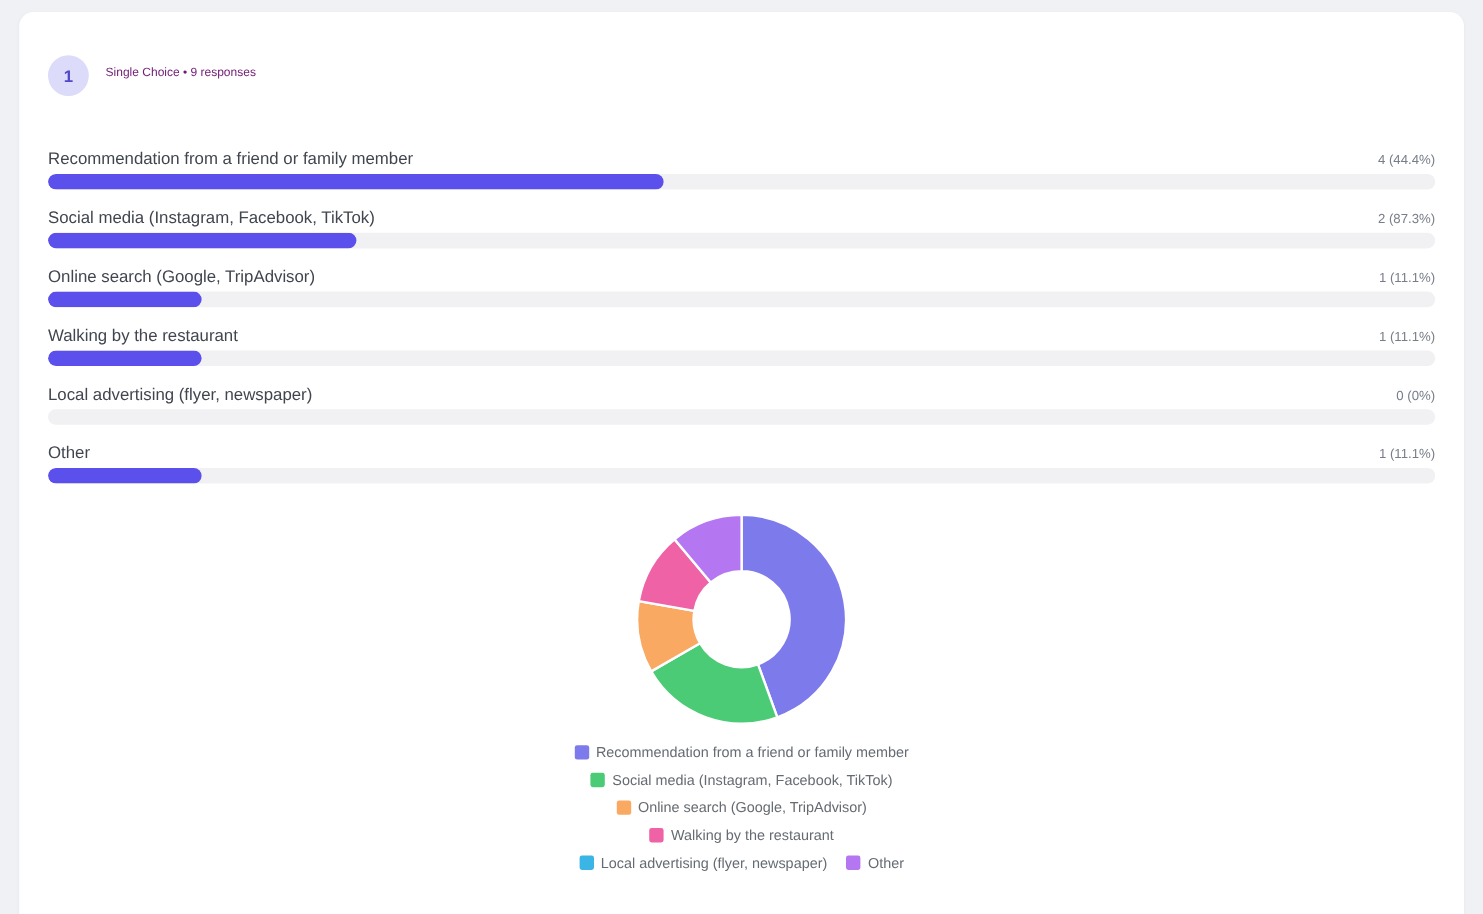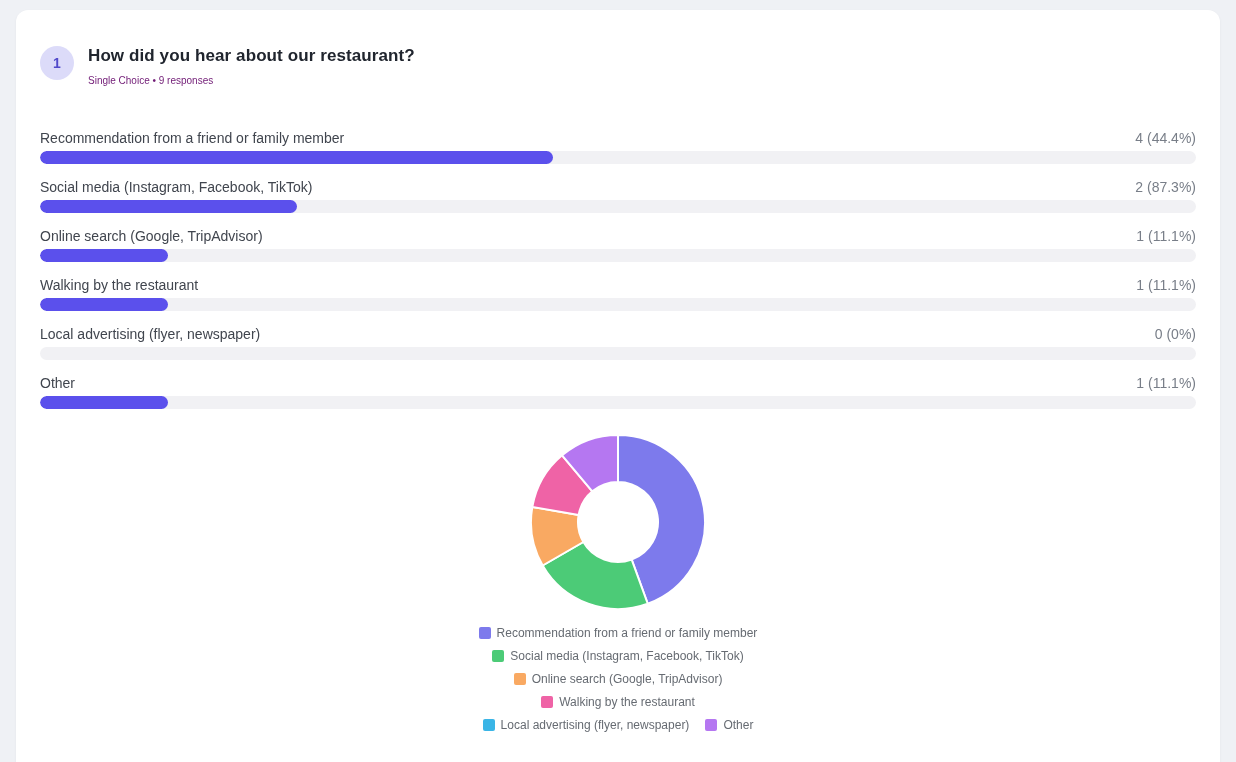--- a/index.html
+++ b/index.html
@@ -33,21 +33,21 @@
   }
   .q-meta { margin-top: 9px; font-size: 10px; color: #701a75; }
 
   .results { margin-top: 44px; }
   .row { margin-bottom: 15px; }
   .row-head {
     display: flex; justify-content: space-between; align-items: baseline;
     height: 20px; margin-bottom: 1px;
   }
   .row-label { font-size: 14px; color: #40454e; }
-  .row-value { font-size: 14px; color: #787e88; }
+  .row-value { font-size: 11px; color: #787e88; }
   .track {
     width: 100%; height: 13px; border-radius: 999px;
     background: #f1f1f4; overflow: hidden;
   }
   .fill { height: 100%; border-radius: 999px; }
 
   .donut-wrap { margin-top: 23px; display: flex; justify-content: center; }
   .legend {
     margin: 14px auto 0 auto;
     max-width: 340px;
@@ -59,21 +59,20 @@
   .legend-label { font-size: 12px; color: #666b72; white-space: nowrap; }
 </style>
 </head>
 <body>
 
 <div class="card">
 
   <div class="q-header">
     <div class="q-badge">1</div>
     <div class="q-head-text">
-      <div class="q-title">How did you hear about our restaurant?</div>
       <div class="q-meta">Single Choice • 9 responses</div>
     </div>
   </div>
 
   <div class="results" id="results">
   <div class="row">
     <div class="row-head">
       <span class="row-label">Recommendation from a friend or family member</span>
       <span class="row-value">4 (44.4%)</span>
     </div>

